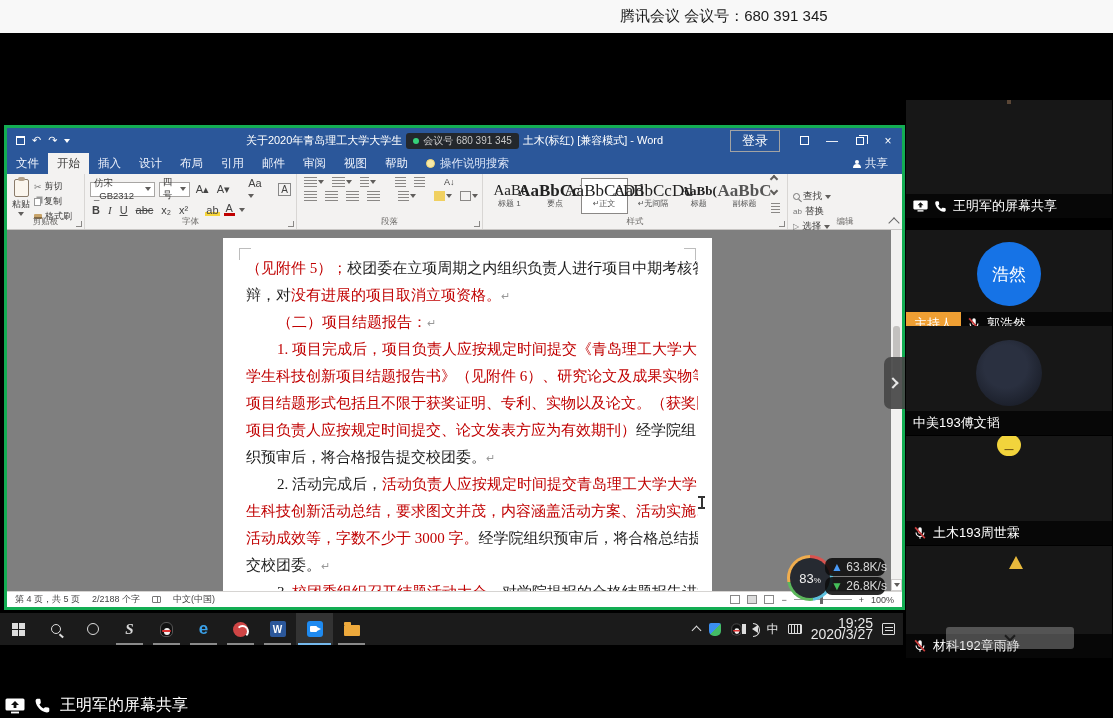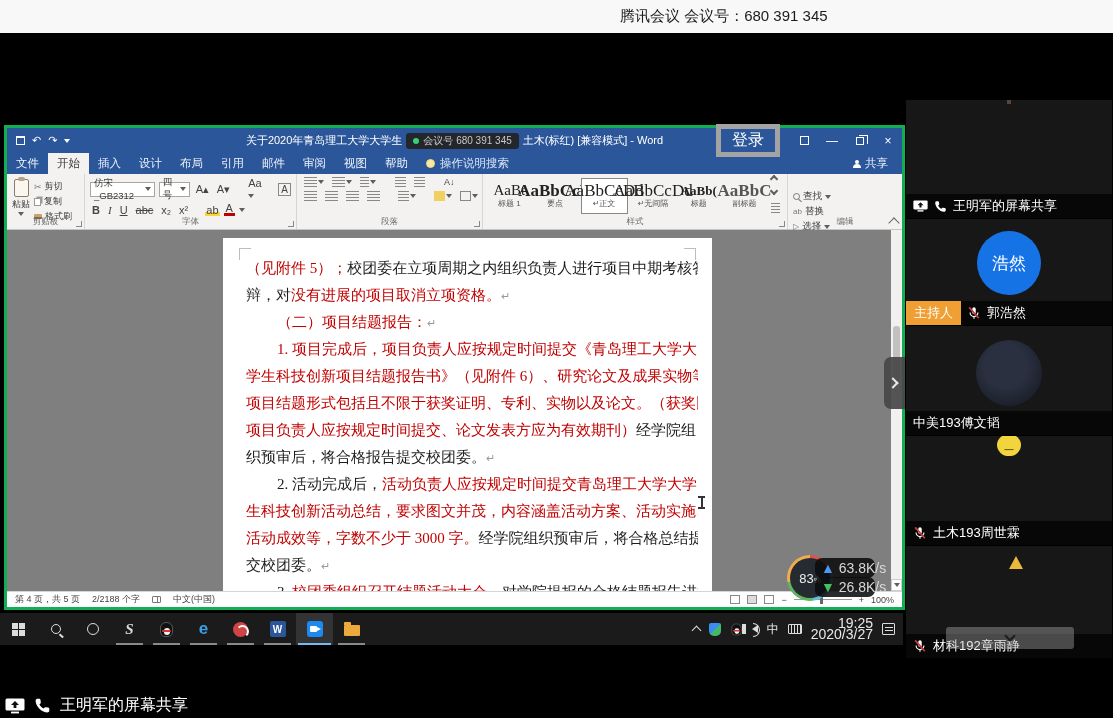--- a/index.html
+++ b/index.html
@@ -14,21 +14,21 @@
   
   .word { position:absolute; left:4px; top:125px; width:901px; height:485px;
           border:3px solid var(--share-green); background:#fff; display:flex; flex-direction:column; }
   .titlebar { height:25px; background:var(--tb-blue); position:relative; display:flex; align-items:center; color:#fff; flex:0 0 25px; }
   .qat { display:flex; align-items:center; gap:7px; padding-left:9px; font-size:11px; z-index:2; }
   .sv { width:9px; height:9px; border:1px solid #fff; border-top:2px solid #fff; }
   .ttl { position:absolute; left:0; right:0; top:0; height:25px; display:flex; align-items:center; justify-content:center; gap:2px; font-size:11px; color:#fff; white-space:nowrap; }
   .badge { display:inline-flex; align-items:center; gap:4px; background:rgba(35,35,35,.92); color:#c8c8c8; font-size:10px; padding:1px 7px; border-radius:3px; margin:0 2px; }
   .gdot { width:6px; height:6px; border-radius:50%; background:#35d07a; }
   .wctl { margin-left:auto; display:flex; align-items:center; z-index:2; }
-  .login { border:5px solid #a3a3a3; color:#fff; font-size:16px; padding:1px 11px; margin-right:10px; }
+  .login { border:1px solid #a3a3a3; color:#fff; font-size:13px; padding:1px 11px; margin-right:10px; }
   .wbtn { width:28px; height:25px; display:flex; align-items:center; justify-content:center; color:#fff; font-size:12px; }
   .rbox { width:9px; height:9px; border:1px solid #fff; }
   .rsto { width:8px; height:8px; border:1px solid #fff; position:relative; }
   .rsto:before { content:""; position:absolute; left:2px; top:-3px; width:8px; height:8px; border:1px solid #fff; border-bottom:none; border-left:none; }
 
   .menubar { height:21px; background:var(--tb-blue); display:flex; align-items:stretch; color:#eef2fb; font-size:11.5px; flex:0 0 21px; }
   .mtab { display:flex; align-items:center; padding:0 9px; }
   .mtab.active { background:#f3f2f1; color:#3b3a39; }
   .mtab.search { gap:5px; color:#dde6f8; }
   .bulb { width:9px; height:9px; border-radius:50%; border:1px solid #f4d874; background:#f7e9a8; }
@@ -113,21 +113,21 @@
   .vic.a { background:#dcdcdc; }
   .zslider { width:58px; height:1px; background:#9a9a9a; position:relative; }
   .zthumb { position:absolute; left:26px; top:-4px; width:3px; height:9px; background:#666; }
 
   
   .perf { position:absolute; left:775px; top:555px; z-index:30; }
   .pcirc { position:absolute; left:12px; top:0; width:46px; height:46px; border-radius:50%;
            background:conic-gradient(#d9534f 0 22%, #5bc0de 22% 48%, #5cb85c 48% 72%, #f0ad4e 72% 100%); }
   .pcirc .inner { position:absolute; inset:3px; border-radius:50%; background:#262a31; display:flex; align-items:center; justify-content:center; color:#f0f0f0; font-size:13px; }
   .pcirc .pct { font-size:8px; margin-top:4px; }
-  .pill { position:absolute; left:40px; width:60px; background:rgba(12,12,12,.88); color:#d8d8d8; font-size:14px; border-radius:7px; padding:2px 6px; white-space:nowrap; }
+  .pill { position:absolute; left:50px; width:60px; background:rgba(12,12,12,.88); color:#d8d8d8; font-size:12px; border-radius:7px; padding:2px 6px; white-space:nowrap; }
   .pill.up { top:3px; } .pill.dn { top:22px; }
   .arr-up { color:#4a9af5; } .arr-dn { color:#45c05a; }
 
   
   .taskbar { position:absolute; left:0; top:613px; width:903px; height:32px; background:#1b1b1b; display:flex; align-items:center; }
   .ticon { width:37px; height:32px; display:flex; align-items:center; justify-content:center; position:relative; }
   .ticon.open:after { content:""; position:absolute; left:5px; right:5px; bottom:0; height:2px; background:#8a8a8a; }
   .ticon.active { background:#333; }
   .ticon.active:after { content:""; position:absolute; left:2px; right:2px; bottom:0; height:2px; background:#76b9ed; }
   .winlogo { width:13px; height:13px; display:grid; grid-template-columns:6px 6px; grid-template-rows:6px 6px; gap:1px; }
@@ -545,21 +545,21 @@
           <path d="M10 3 L14 7 L11.4 7 L11.4 10 L8.6 10 L8.6 7 L6 7 Z" fill="#111"></path>
           <rect x="6" y="13.6" width="8" height="1.8" fill="#fff"></rect>
         </svg>
       <svg width="13" height="13" viewBox="0 0 16 16">
           <path d="M3 1.6 C2.1 1.6 1.4 2.6 1.5 3.9 C2 9 7 14 12.1 14.5 C13.4 14.6 14.4 13.9 14.4 13 L14.4 11.1 C14.4 10.5 14 10 13.4 9.9 L11 9.6 C10.5 9.5 10 9.7 9.7 10.1 L9.1 10.9 C7.2 10 6 8.8 5.1 6.9 L5.9 6.3 C6.3 6 6.5 5.5 6.4 5 L6.1 2.6 C6 2 5.5 1.6 4.9 1.6 Z" fill="#fff"></path>
         </svg>
       <span>王明军的屏幕共享</span>
     </div>
   </div>
 
-  <div class="tile" style="top:219px;height:106px">
+  <div class="tile" style="top:230px;height:106px">
     <span class="avatar av-blue" style="width:64px;height:64px;top:12px">
         <span>浩然</span>
       </span>
     <div class="vlabel">
       <span class="hostbadge">主持人</span>
       <svg class="micmute" width="14" height="14" viewBox="0 0 16 16">
           <rect x="6" y="1.5" width="4" height="7.5" rx="2" fill="#fff"></rect>
           <path d="M3.5 7.5 a4.5 4.5 0 0 0 9 0" stroke="#fff" stroke-width="1.3" fill="none"></path>
           <line x1="8" y1="12" x2="8" y2="14.5" stroke="#fff" stroke-width="1.3"></line>
           <line x1="2.5" y1="1.5" x2="13.5" y2="14" stroke="#c83c3c" stroke-width="2"></line>

